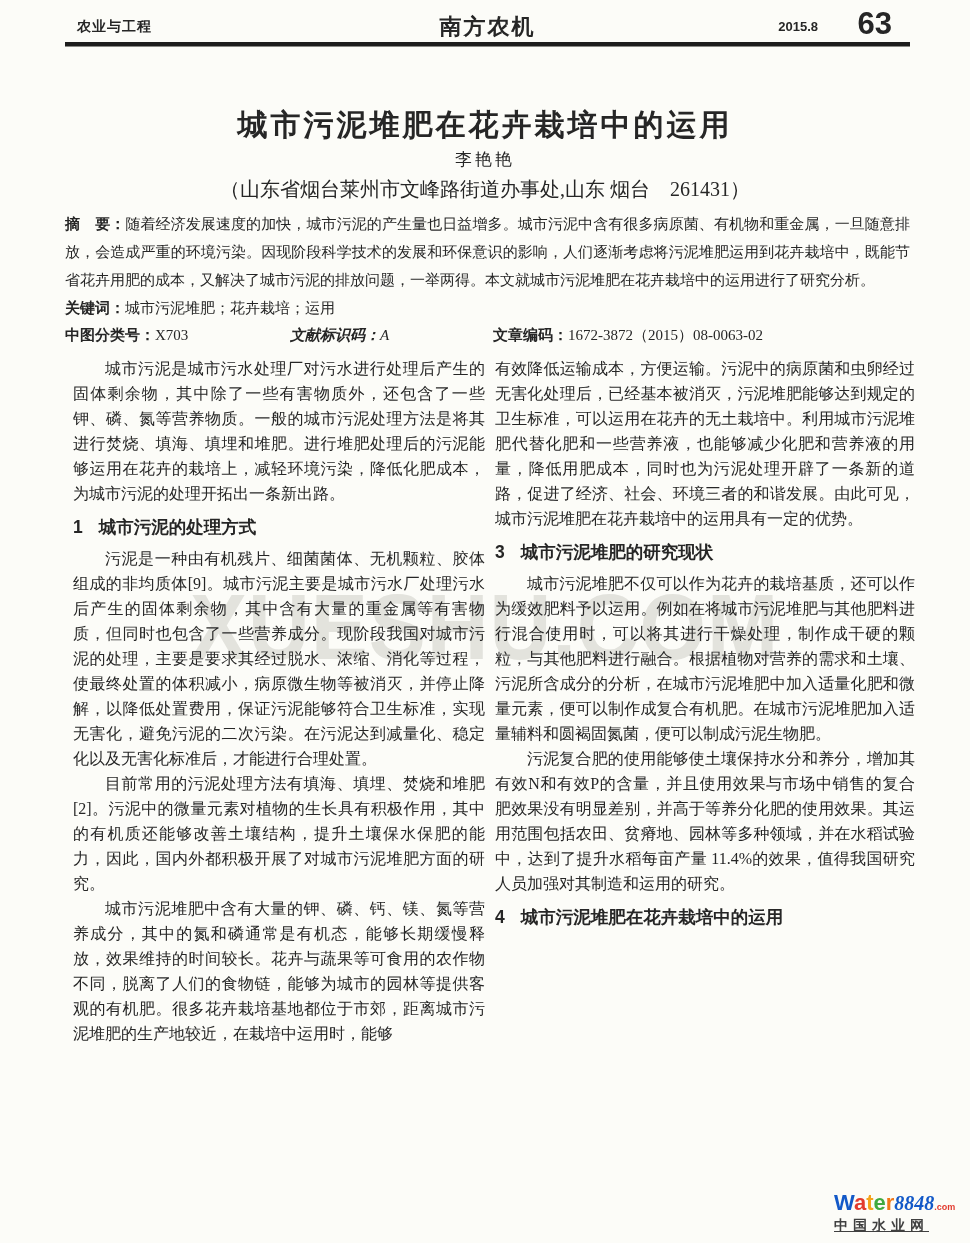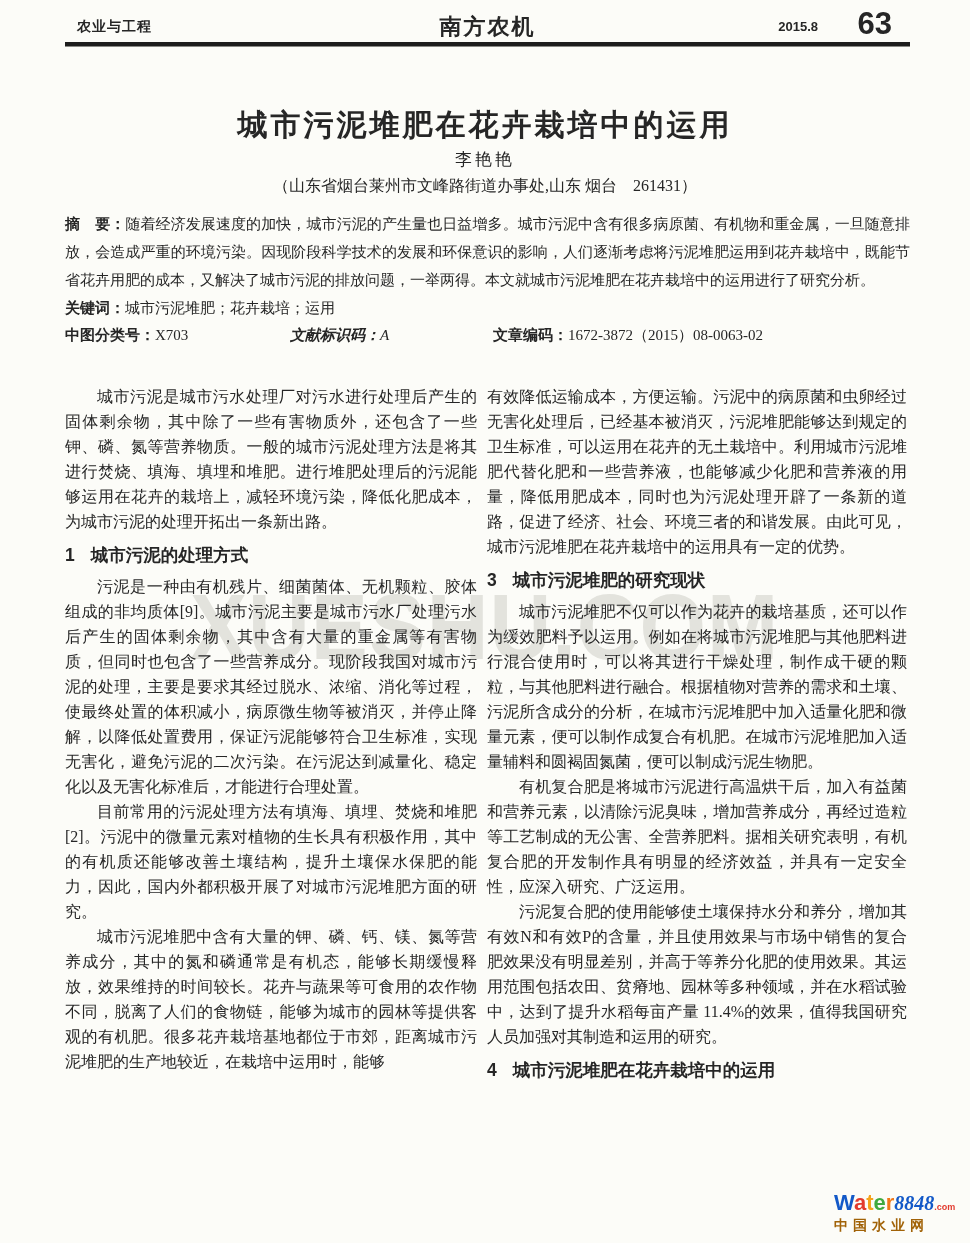--- a/index.html
+++ b/index.html
@@ -15,35 +15,35 @@
   
   .journal-header{position:absolute;top:10px;left:65px;width:845px;height:30px;}
   .jh-left{position:absolute;left:12px;top:8px;font-family:"Liberation Sans","DejaVu Sans",sans-serif;font-weight:bold;font-size:14px;letter-spacing:1px;}
   .jh-center{position:absolute;left:0;right:0;top:2px;text-align:center;font-family:"Liberation Sans","DejaVu Sans",sans-serif;font-weight:bold;font-size:22px;letter-spacing:2px;}
   .jh-date{position:absolute;right:92px;top:9px;font-family:"Liberation Sans","DejaVu Sans",sans-serif;font-weight:bold;font-size:13px;margin-left:12px;}
   .jh-pageno{position:absolute;right:18px;top:-4px;font-family:"Liberation Sans","DejaVu Sans",sans-serif;font-weight:bold;font-size:31px;}
   .header-rule{position:absolute;top:42px;left:65px;width:845px;height:4px;background:#1d1d1d;border-bottom:1px solid #8a8a86;}
   
   .article-title{position:absolute;top:85px;left:0;width:100%;text-align:center;font-weight:bold;font-size:30px;letter-spacing:3px;}
   .article-author{position:absolute;top:148px;left:0;width:100%;text-align:center;font-size:17px;letter-spacing:3px;}
-  .article-affil{position:absolute;top:176px;left:0;width:100%;text-align:center;font-size:16px;}
+  .article-affil{position:absolute;top:176px;left:0;width:100%;text-align:center;font-size:20px;}
   
   .abstract-block{position:absolute;top:210px;left:65px;width:845px;font-size:15px;line-height:28px;text-align:justify;}
   .lbl{font-family:"Liberation Sans","DejaVu Sans",sans-serif;font-weight:bold;}
   .kw-line{margin-top:1px;}
   .meta-row{position:absolute;top:326px;left:65px;width:845px;height:24px;font-size:15px;}
   .meta-item{position:absolute;top:0;white-space:nowrap;}
   .meta-1{left:0;}
   .meta-2{left:396px;}
   .meta-3{left:770px;}
   
   .meta-2{left:225px;font-style:italic;}
   .meta-3{left:428px;}
   
-  .col{position:absolute;top:384px;font-size:16px;line-height:25px;text-align:justify;}
+  .col{position:absolute;top:356px;font-size:16px;line-height:25px;text-align:justify;margin-left:8px;}
   .col-left{left:65px;width:412px;}
   .col-right{left:487px;width:420px;}
   .para{margin:0;text-indent:2em;}
   .para.noindent{text-indent:0;}
   .sec-heading{margin:9px 0 6px;font-family:"Liberation Sans","DejaVu Sans",sans-serif;font-weight:bold;font-size:17.5px;text-indent:0;}
   .sec-num{display:inline-block;margin-right:16px;}
   
   .footnote{position:absolute;top:1143px;left:65px;width:400px;font-size:14.5px;line-height:27px;}
   .footnote-rule{width:320px;height:3px;background:#2c2c2c;margin-bottom:8px;}
   .footnote p{margin:0;padding-left:5em;text-indent:-5em;text-align:justify;}
@@ -98,24 +98,23 @@
     <h2 class="sec-heading"><span class="sec-num">1</span><span>城市污泥的处理方式</span></h2>
     <p class="para">污泥是一种由有机残片、细菌菌体、无机颗粒、胶体组成的非均质体[9]。城市污泥主要是城市污水厂处理污水后产生的固体剩余物，其中含有大量的重金属等有害物质，但同时也包含了一些营养成分。现阶段我国对城市污泥的处理，主要是要求其经过脱水、浓缩、消化等过程，使最终处置的体积减小，病原微生物等被消灭，并停止降解，以降低处置费用，保证污泥能够符合卫生标准，实现无害化，避免污泥的二次污染。在污泥达到减量化、稳定化以及无害化标准后，才能进行合理处置。</p>
     <p class="para">目前常用的污泥处理方法有填海、填埋、焚烧和堆肥[2]。污泥中的微量元素对植物的生长具有积极作用，其中的有机质还能够改善土壤结构，提升土壤保水保肥的能力，因此，国内外都积极开展了对城市污泥堆肥方面的研究。</p>
     <p class="para">城市污泥堆肥中含有大量的钾、磷、钙、镁、氮等营养成分，其中的氮和磷通常是有机态，能够长期缓慢释放，效果维持的时间较长。花卉与蔬果等可食用的农作物不同，脱离了人们的食物链，能够为城市的园林等提供客观的有机肥。很多花卉栽培基地都位于市郊，距离城市污泥堆肥的生产地较近，在栽培中运用时，能够</p>
   </div>
 
   <div class="col col-right">
     <p class="para noindent">有效降低运输成本，方便运输。污泥中的病原菌和虫卵经过无害化处理后，已经基本被消灭，污泥堆肥能够达到规定的卫生标准，可以运用在花卉的无土栽培中。利用城市污泥堆肥代替化肥和一些营养液，也能够减少化肥和营养液的用量，降低用肥成本，同时也为污泥处理开辟了一条新的道路，促进了经济、社会、环境三者的和谐发展。由此可见，城市污泥堆肥在花卉栽培中的运用具有一定的优势。</p>
     <h2 class="sec-heading"><span class="sec-num">3</span><span>城市污泥堆肥的研究现状</span></h2>
     <p class="para">城市污泥堆肥不仅可以作为花卉的栽培基质，还可以作为缓效肥料予以运用。例如在将城市污泥堆肥与其他肥料进行混合使用时，可以将其进行干燥处理，制作成干硬的颗粒，与其他肥料进行融合。根据植物对营养的需求和土壤、污泥所含成分的分析，在城市污泥堆肥中加入适量化肥和微量元素，便可以制作成复合有机肥。在城市污泥堆肥加入适量辅料和圆褐固氮菌，便可以制成污泥生物肥。</p>
-    <p class="para">有机复合肥是将城市污泥进行高温烘干后，加入有益菌和营养元素，以清除污泥臭味，增加营养成分，再经过造粒等工艺制成的无公害、全营养肥料。据相关研究表明，有机复合肥的开发制作具有明显的经济效益，并具有一定安全性，应深入研究、广泛运用。</p>
     <p class="para">污泥复合肥的使用能够使土壤保持水分和养分，增加其有效N和有效P的含量，并且使用效果与市场中销售的复合肥效果没有明显差别，并高于等养分化肥的使用效果。其运用范围包括农田、贫瘠地、园林等多种领域，并在水稻试验中，达到了提升水稻每亩产量 11.4%的效果，值得我国研究人员加强对其制造和运用的研究。</p>
     <h2 class="sec-heading"><span class="sec-num">4</span><span>城市污泥堆肥在花卉栽培中的运用</span></h2>
   </div>
 
 
   <div class="site-logo">
     <div class="logo-line1"><span style="color: rgb(19, 89, 200);">W</span><span style="color: rgb(226, 58, 46);">a</span><span style="color: rgb(245, 163, 27);">t</span><span style="color: rgb(63, 170, 63);">e</span><span style="color: rgb(240, 120, 24);">r</span><span class="logo-num" style="color: rgb(19, 89, 200);">8848</span><span class="logo-tld" style="color: rgb(226, 58, 46);">.com</span></div>
-    <div class="logo-line2" style="color: #a16207;">中国水业网</div>
+    <div class="logo-line2" style="color: #404040; text-decoration: underline;">中国水业网</div>
   </div>
 
 </div>
 
 </body></html>

